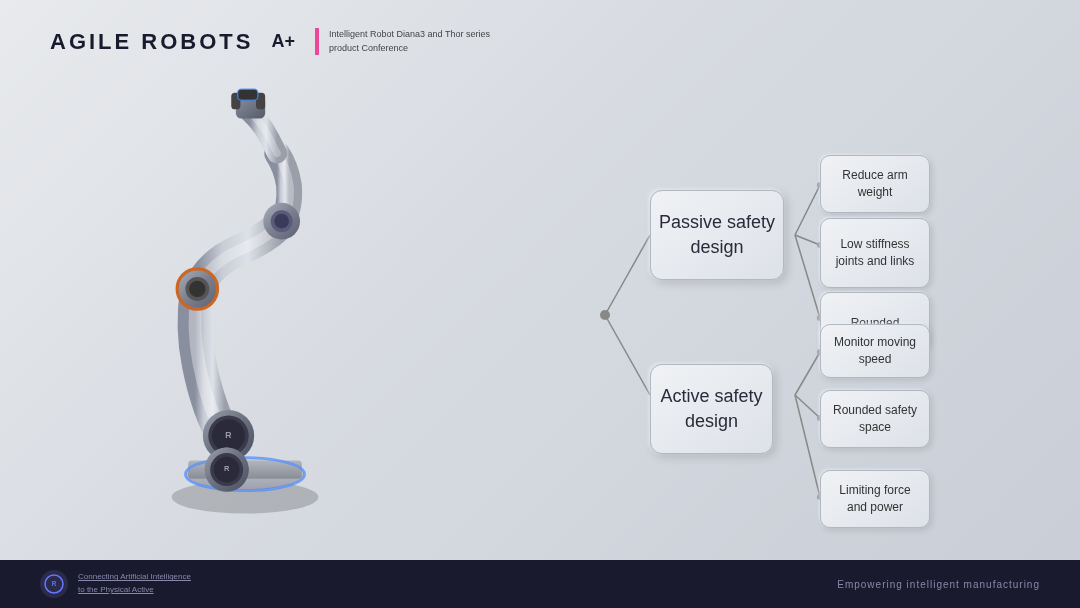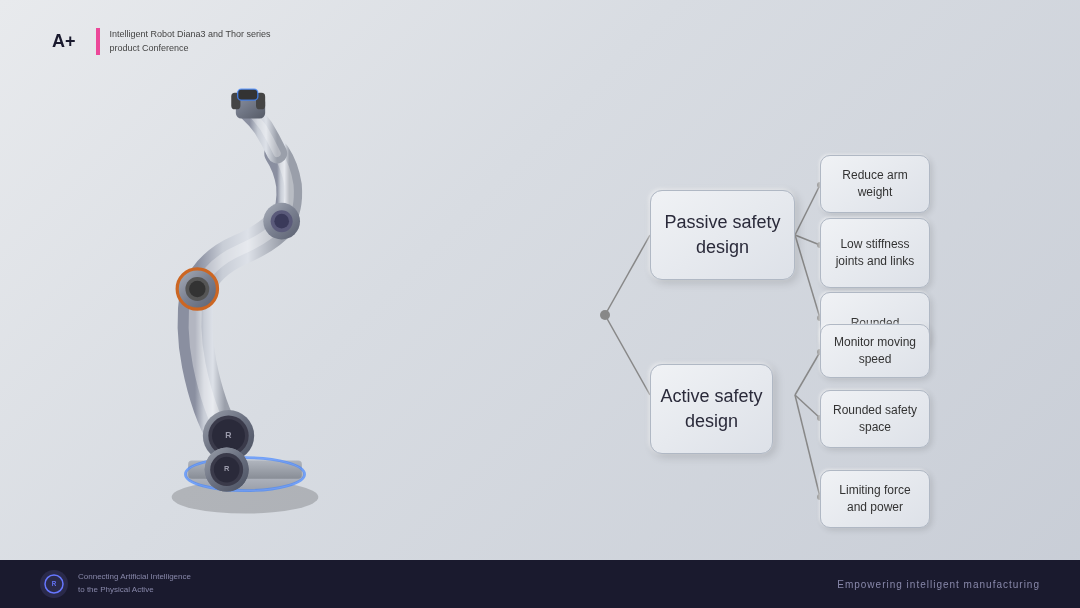--- a/index.html
+++ b/index.html
@@ -150,32 +150,34 @@
       justify-content: center;
       color: #7a8aff;
       font-size: 14px;
       font-weight: 900;
     }
 
     .footer-tagline {
       font-size: 8px;
       color: #8888aa;
       line-height: 1.6;
+      text-decoration: underline;
     }
 
     .footer-right {
       font-size: 10px;
       color: #8888aa;
       letter-spacing: 1px;
     }
   </style>
 </head>
 <body>
 
 <div class="header">
+  <span class="brand-title">AGILE ROBOTS</span>
   <span class="brand-plus">A+</span>
   <div class="subtitle-block">
     <span class="subtitle-text">Intelligent Robot Diana3 and Thor series</span>
     <span class="subtitle-text">product Conference</span>
   </div>
 </div>
 
 <div class="robot-area">
   <svg class="robot-svg" viewBox="0 0 340 480">
 
@@ -285,21 +287,21 @@
     <line x1="375" y1="335" x2="400" y2="437" stroke="#888" stroke-width="1.5"></line>
 
     <circle cx="400" cy="125" r="3" fill="#999"></circle>
     <circle cx="400" cy="185" r="3" fill="#999"></circle>
     <circle cx="400" cy="258" r="3" fill="#999"></circle>
     <circle cx="400" cy="292" r="3" fill="#999"></circle>
     <circle cx="400" cy="358" r="3" fill="#999"></circle>
     <circle cx="400" cy="437" r="3" fill="#999"></circle>
   </svg>
 
-  <div class="node-main" style="left:230px; top:130px; width:145px; height:90px;">
+  <div class="node-main" style="left:230px; top:130px; width:134px; height:90px;">
     <span style="white-space:pre-line;">Passive safety
 design</span>
   </div>
 
   <div class="node-main" style="left:230px; top:304px; width:123px; height:90px;">
     <span style="white-space:pre-line;">Active safety
 design</span>
   </div>
 
   <div class="node-sub" style="left:400px; top:95px; width:110px; height:58px;">

